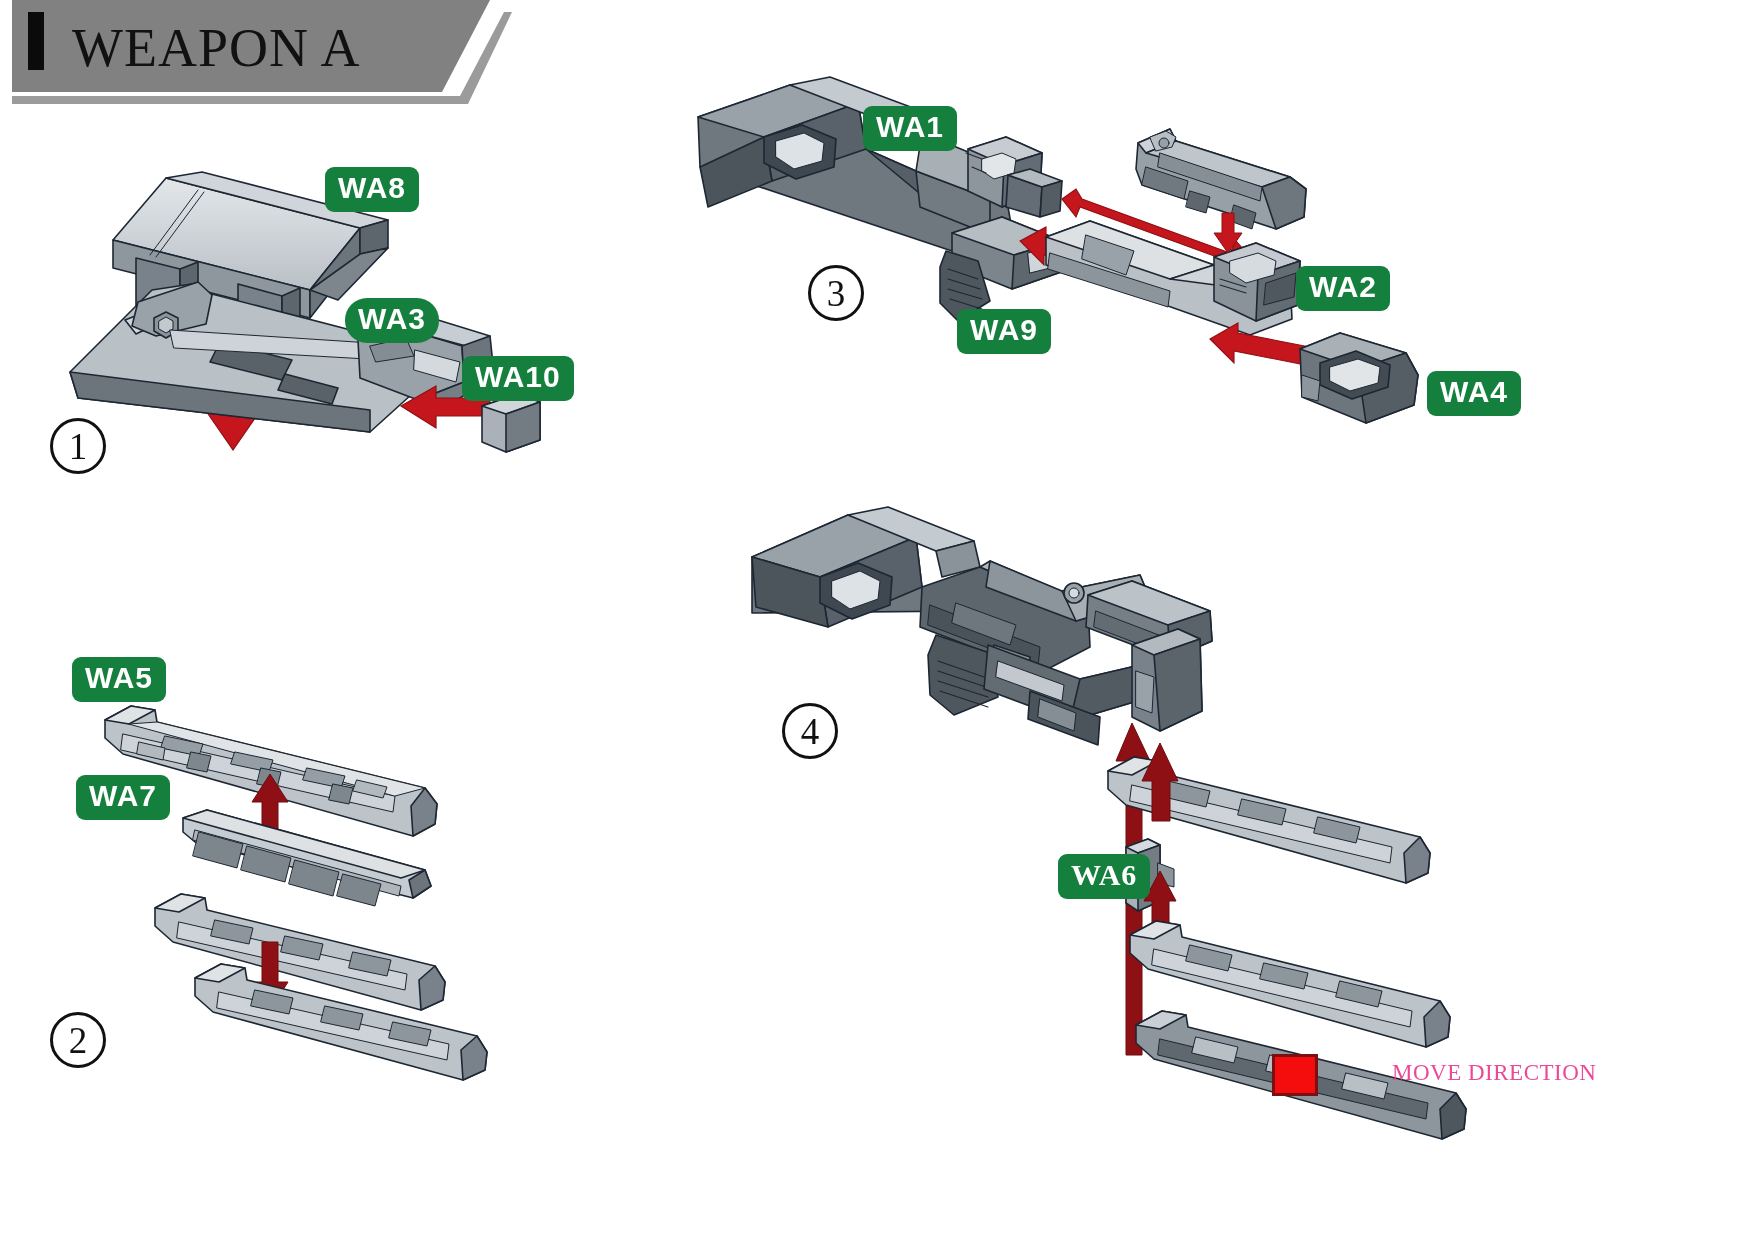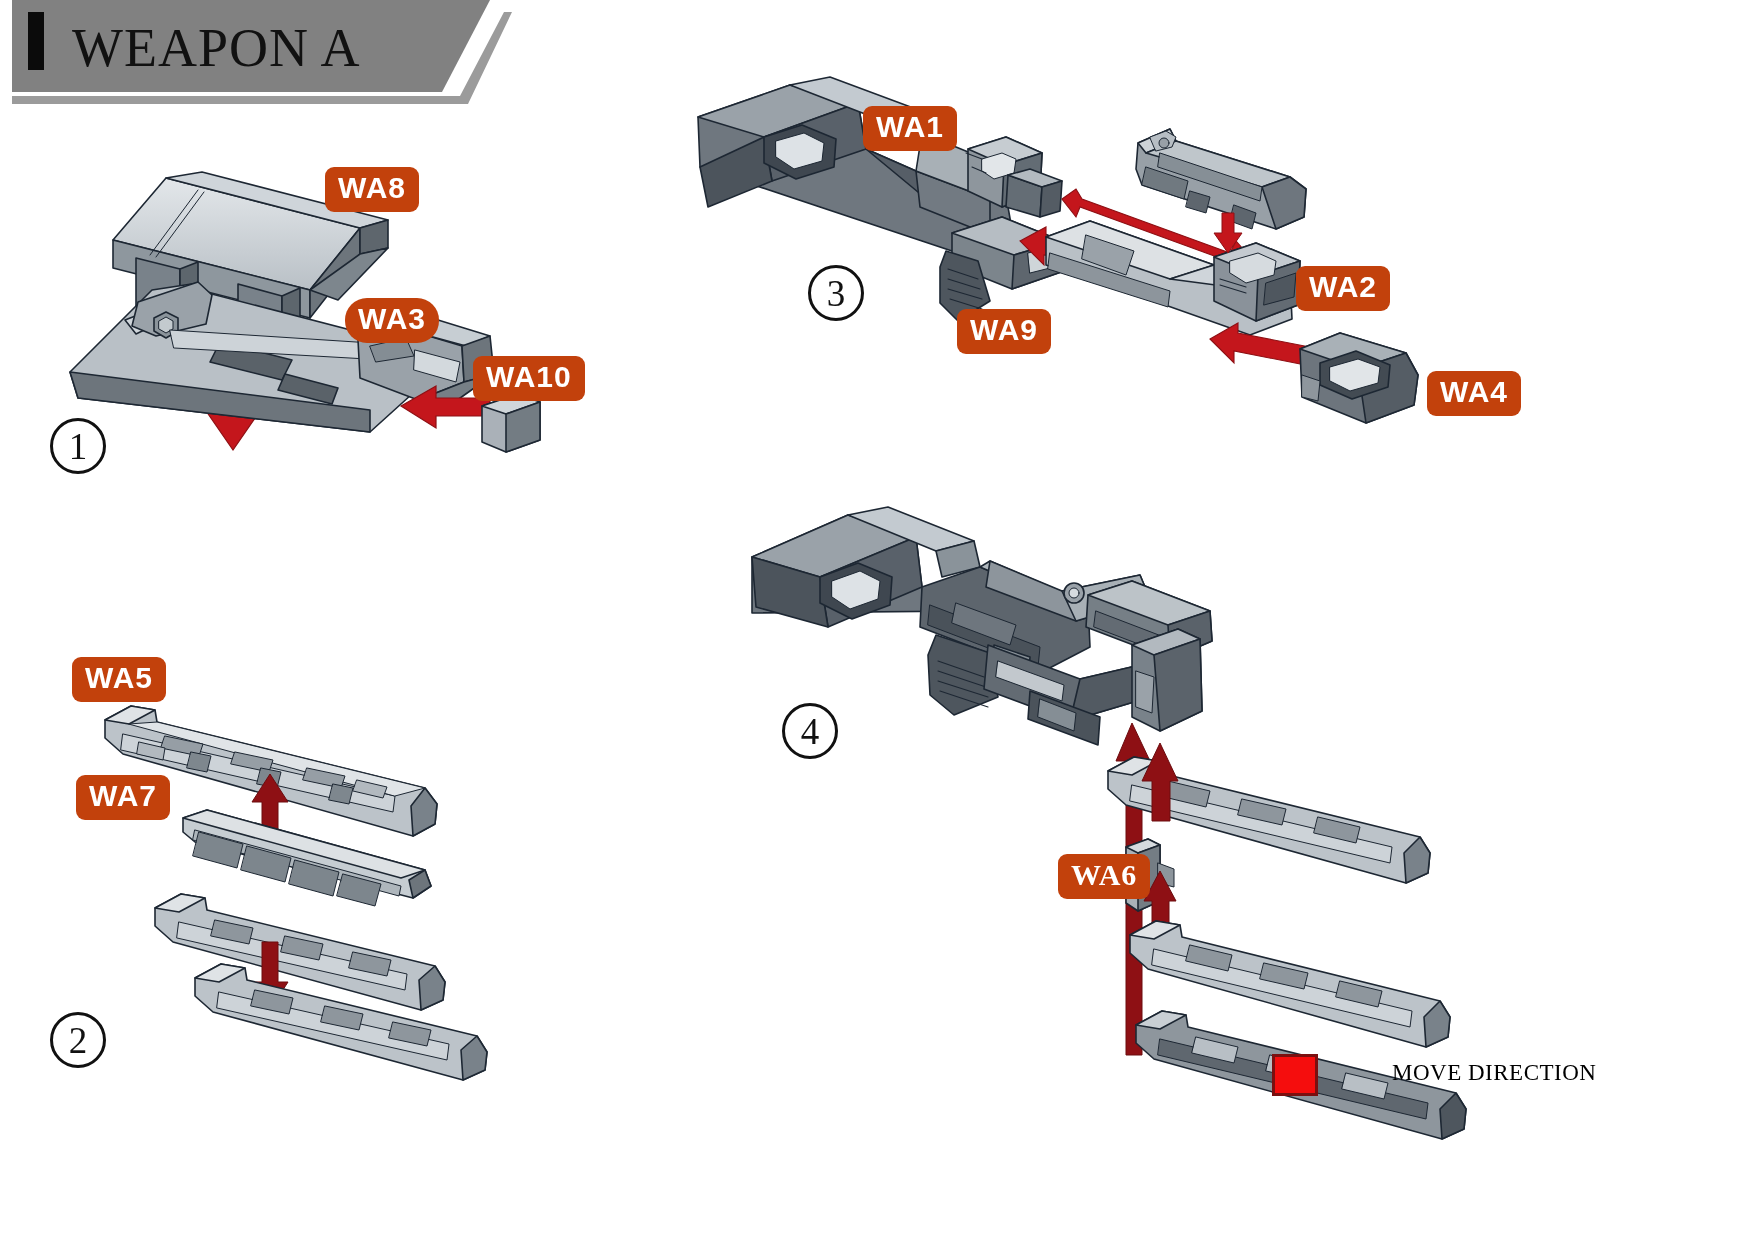--- a/index.html
+++ b/index.html
@@ -9,36 +9,36 @@
 
   
   #header-banner{position:absolute;left:12px;top:0px;width:500px;height:112px;}
   #header-banner svg{display:block;}
   .hdr-title{position:absolute;left:60px;top:8px;
       font-family:"Liberation Serif", serif;font-size:54px;color:#111;
       letter-spacing:1px;line-height:80px;}
   .hdr-bar{position:absolute;left:16px;top:12px;width:16px;height:58px;background:#0b0b0b;}
 
   
-  .plabel{position:absolute;background:#c2410c;color:#fff;border-radius:9px;
+  .plabel{position:absolute;background:#15803d;color:#fff;border-radius:9px;
       font-family:"Liberation Sans", sans-serif;font-weight:bold;
       font-size:30px;letter-spacing:1px;padding:4px 13px 7px 13px;
       line-height:34px;white-space:nowrap;}
 
   
   .stepnum{position:absolute;width:56px;height:56px;border:3px solid #111;
       border-radius:50%;display:flex;align-items:center;justify-content:center;
       font-family:"Liberation Serif", serif;font-size:37px;color:#111;
       background:#fff;box-sizing:border-box;}
 
   
   #legend-swatch{position:absolute;left:1272px;top:1054px;width:46px;height:42px;
       background:#f50d0d;border:3px solid #7b1010;box-sizing:border-box;}
   #legend-text{position:absolute;left:1392px;top:1060px;
-      font-family:"Liberation Serif", serif;font-size:23px;color:#000000;
+      font-family:"Liberation Serif", serif;font-size:23px;color:#ec4899;
       letter-spacing:.5px;}
 
   svg.art{position:absolute;overflow:visible;}
   .ln{stroke:#1d2733;stroke-width:1.6;stroke-linejoin:round;stroke-linecap:round;}
   .ln2{stroke:#1d2733;stroke-width:1.1;fill:none;}
 </style>
 </head>
 <body>
 
 <div class="stage">
@@ -373,21 +373,21 @@
       <polygon points="420,544 688,608 686,624 418,560" fill="#5f676f" stroke="#1d2733" stroke-width="1"></polygon>
       <polygon points="456,542 498,552 494,568 452,558" fill="#b8bfc5" stroke="#1d2733" stroke-width="1"></polygon>
       <polygon points="530,560 574,570 570,586 526,576" fill="#b8bfc5" stroke="#1d2733" stroke-width="1"></polygon>
       <polygon points="606,578 648,588 644,604 602,594" fill="#b8bfc5" stroke="#1d2733" stroke-width="1"></polygon>
       <polygon points="716,598 726,614 724,634 702,644 700,614" fill="#4e565e" stroke="#1d2733"></polygon>
     </g>
   </svg>
 
   <div class="plabel" style="left:325px;top:158px;margin-top:9px;">WA8</div>
   <div class="plabel" style="left:345px;top:298px;border-radius:22px;">WA3</div>
-  <div class="plabel" style="left:473px;top:356px;">WA10</div>
+  <div class="plabel" style="left:462px;top:356px;">WA10</div>
   <div class="plabel" style="left:72px;top:657px;">WA5</div>
   <div class="plabel" style="left:76px;top:775px;">WA7</div>
   <div class="plabel" style="left:863px;top:106px;">WA1</div>
   <div class="plabel" style="left:957px;top:297px;margin-top:12px;">WA9</div>
   <div class="plabel" style="left:1296px;top:266px;">WA2</div>
   <div class="plabel" style="left:1427px;top:371px;">WA4</div>
   <div class="plabel" style="left:1058px;top:854px;font-family:Liberation Serif, serif;">WA6</div>
 
   <div class="stepnum" style="left:50px;top:418px;">1</div>
   <div class="stepnum" style="left:50px;top:1012px;">2</div>

